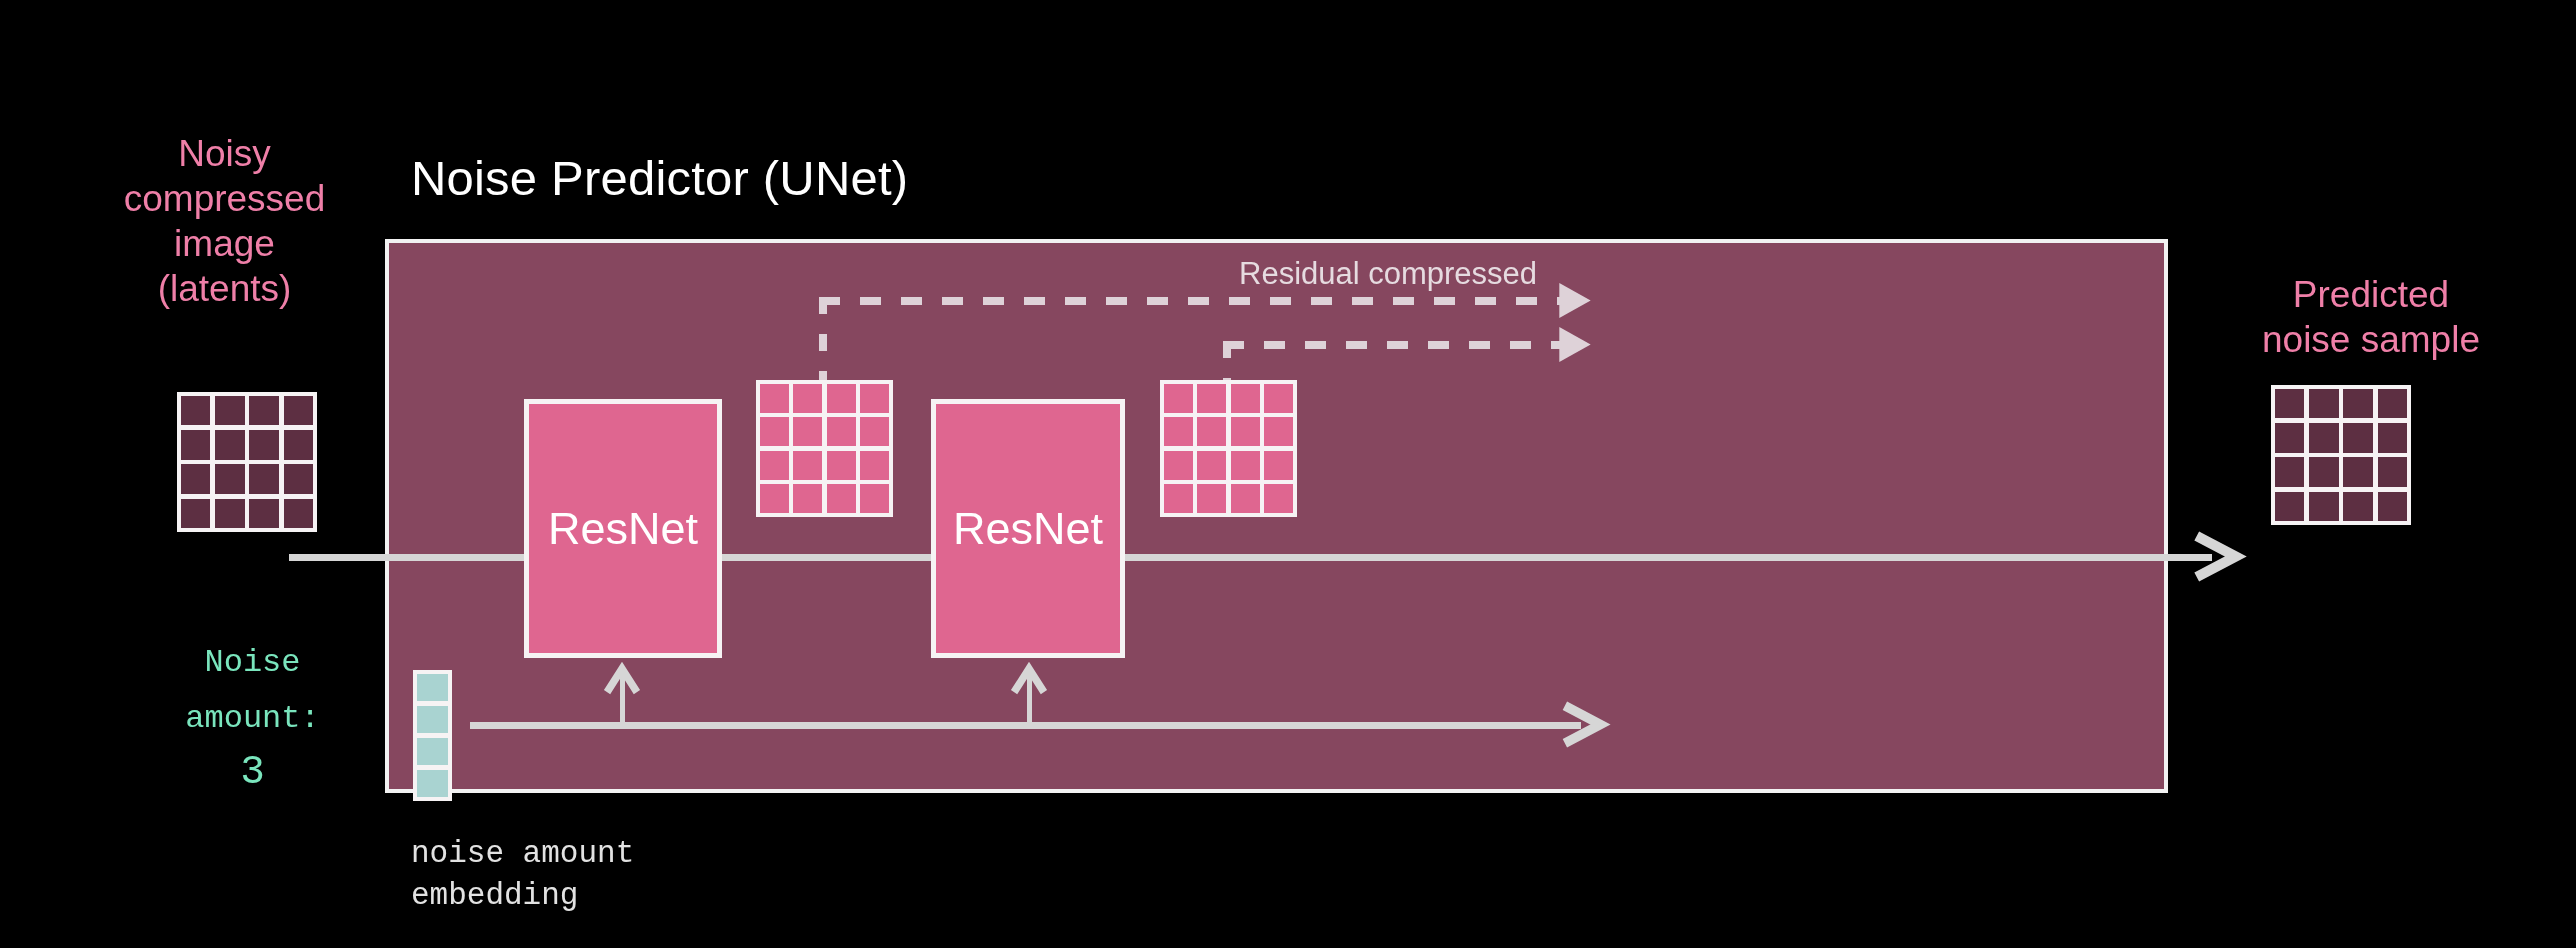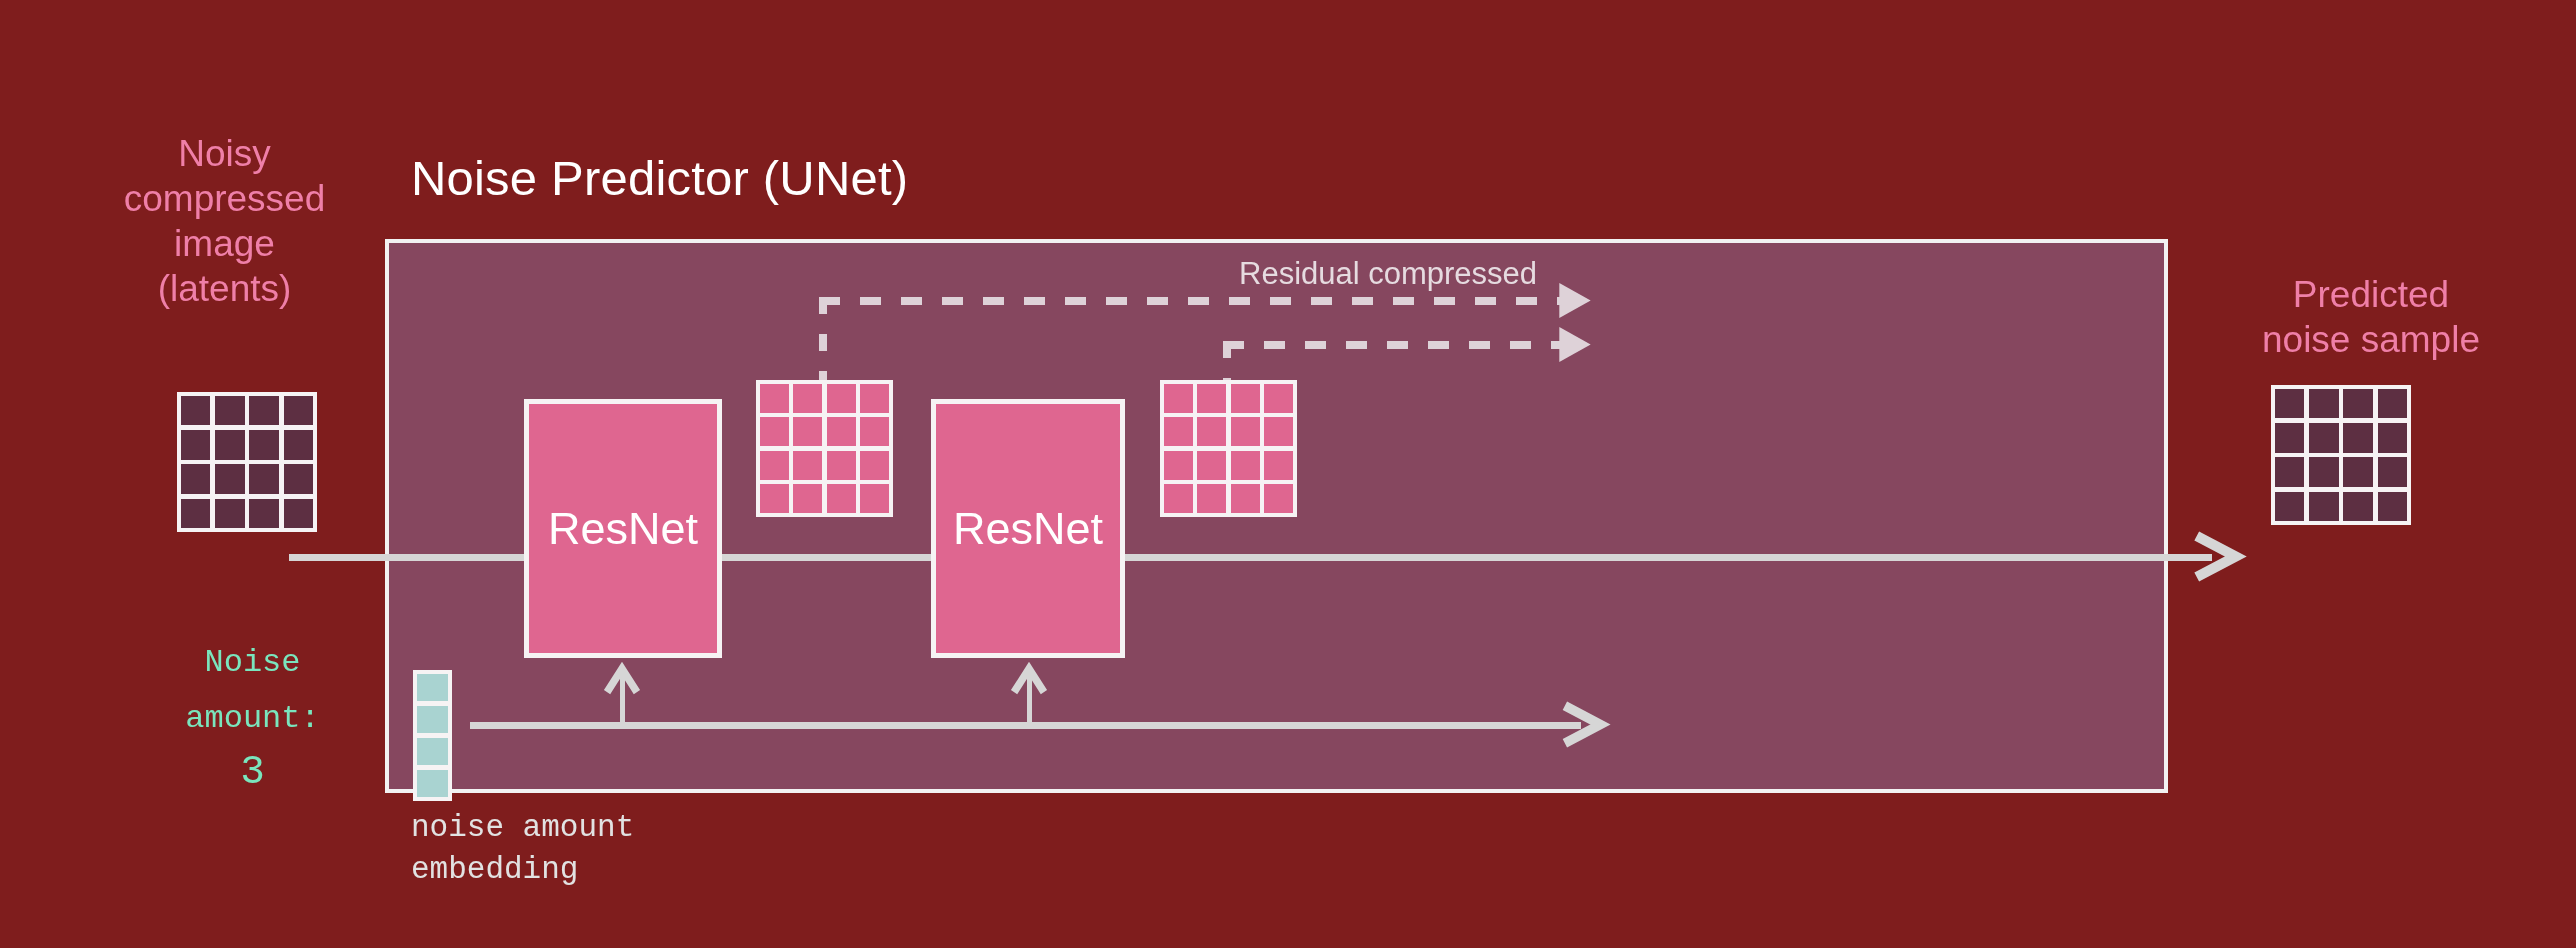--- a/index.html
+++ b/index.html
@@ -4,21 +4,21 @@
 <style>
   html, body {
     margin: 0;
     padding: 0;
     background: #2b2b2b;
   }
   #stage {
     position: relative;
     width: 2576px;
     height: 948px;
-    background: #7f1d1d;
+    background: #000000;
     overflow: hidden;
     font-family: "Liberation Sans", sans-serif;
   }
 
   
   .abs { position: absolute; }
 
   
   .side-caption {
     color: #ef7fa8;
@@ -94,20 +94,21 @@
     text-align: center;
     white-space: pre-line;
   }
 
   .mono-light {
     color: #e2e2e2;
     font-family: "Liberation Mono", monospace;
     font-size: 31px;
     line-height: 1.35;
     white-space: pre-line;
+    margin-top: 26px;
   }
 
   .residual-label {
     color: #e6dbe0;
     font-family: "Liberation Sans", sans-serif;
     font-size: 31px;
     white-space: nowrap;
   }
 
   

